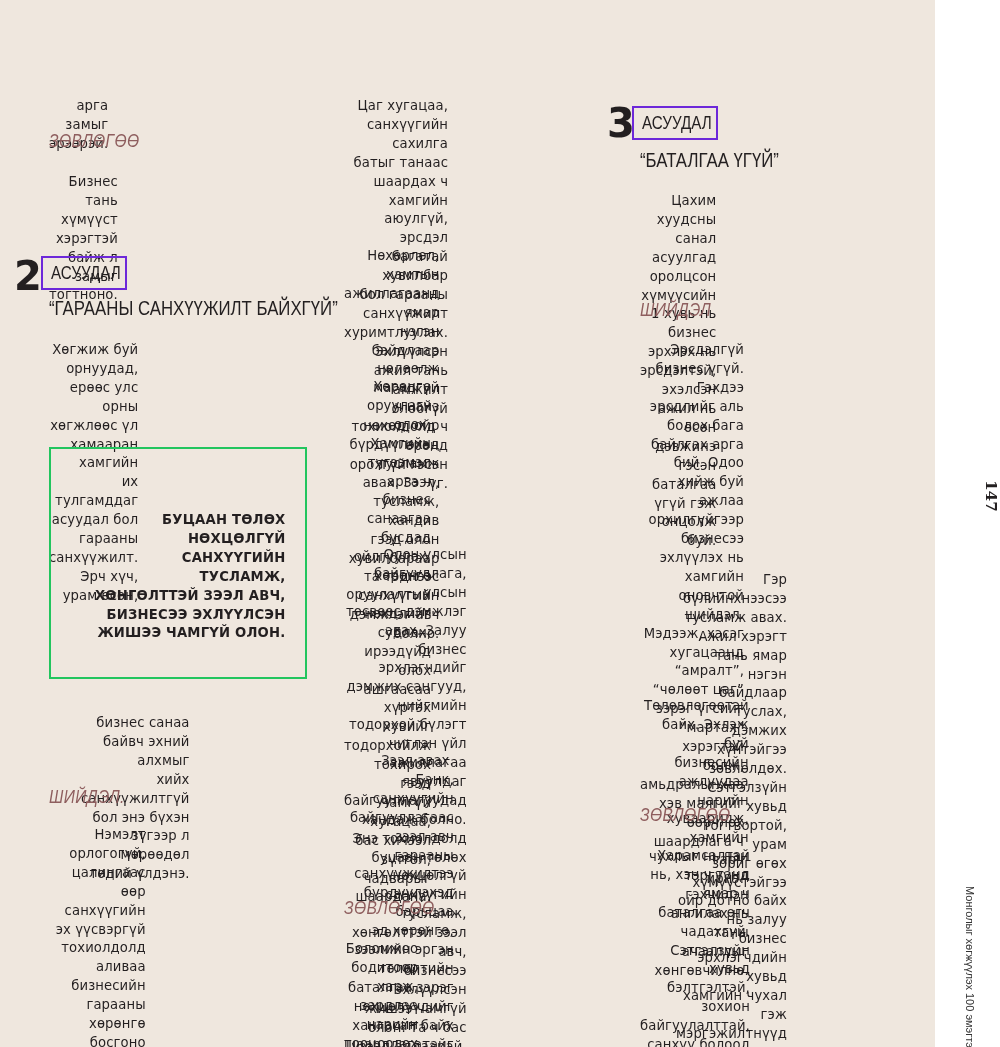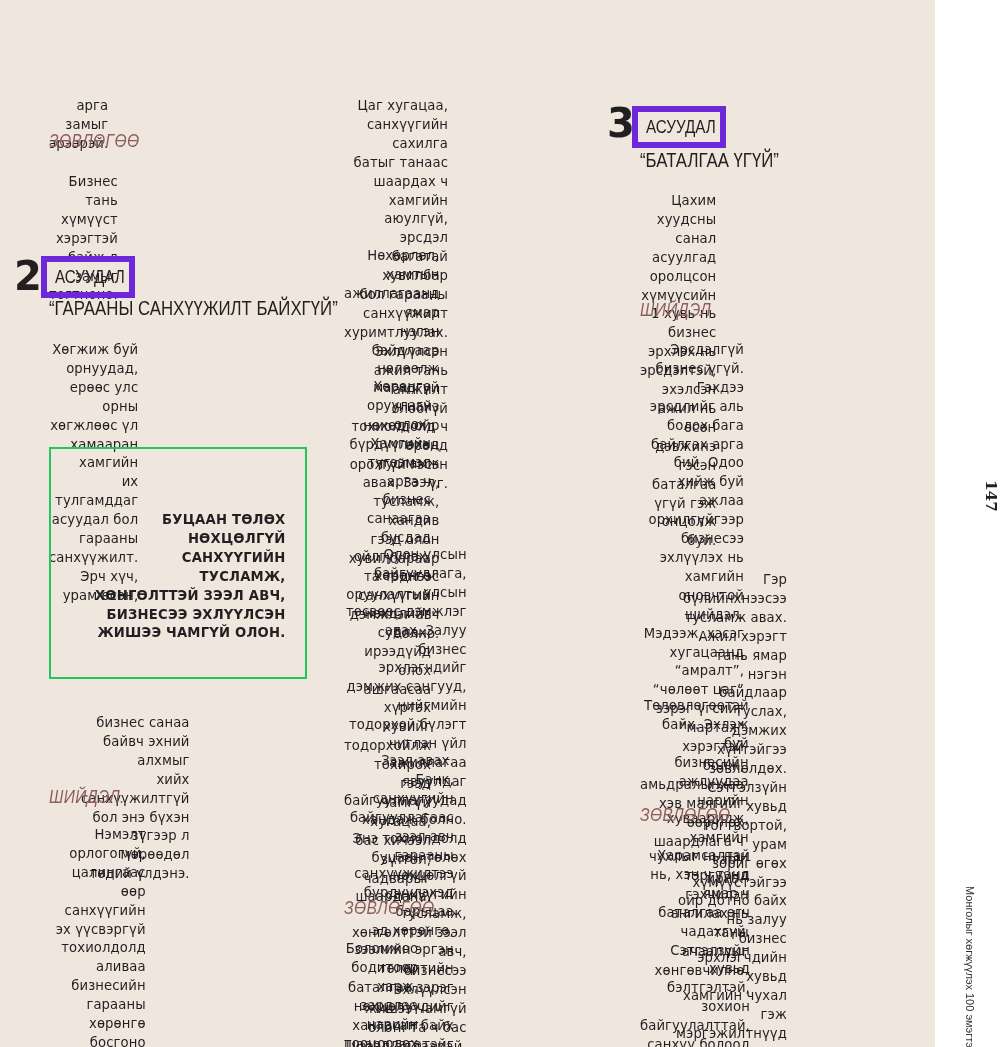--- a/index.html
+++ b/index.html
@@ -29,21 +29,21 @@
     font-style: italic;
     font-size: 19px; color: #8e5e5e; letter-spacing: 0.5px;
     transform: scaleX(0.82); transform-origin: left center;
   }
   .issue-num {
     position: absolute;
     font-family: "DejaVu Sans", sans-serif; font-weight: bold;
     font-size: 40px; line-height: 40px; color: #231f20;
   }
   .issue-box {
-    position: absolute; border: 6px solid #6d28d9; height: 30px;
+    position: absolute; border: 2px solid #6d28d9; height: 30px;
     padding: 0 8px; line-height: 30px;
     font-family: "Liberation Sans", sans-serif; font-size: 19px;
   }
   .issue-box span { display: inline-block; transform: scaleX(0.8); transform-origin: left center; }
   .issue-title {
     position: absolute;
     font-family: "Liberation Sans", sans-serif; font-size: 21px;
     transform: scaleX(0.8); transform-origin: left center; white-space: nowrap;
   }
   .quote-box {

